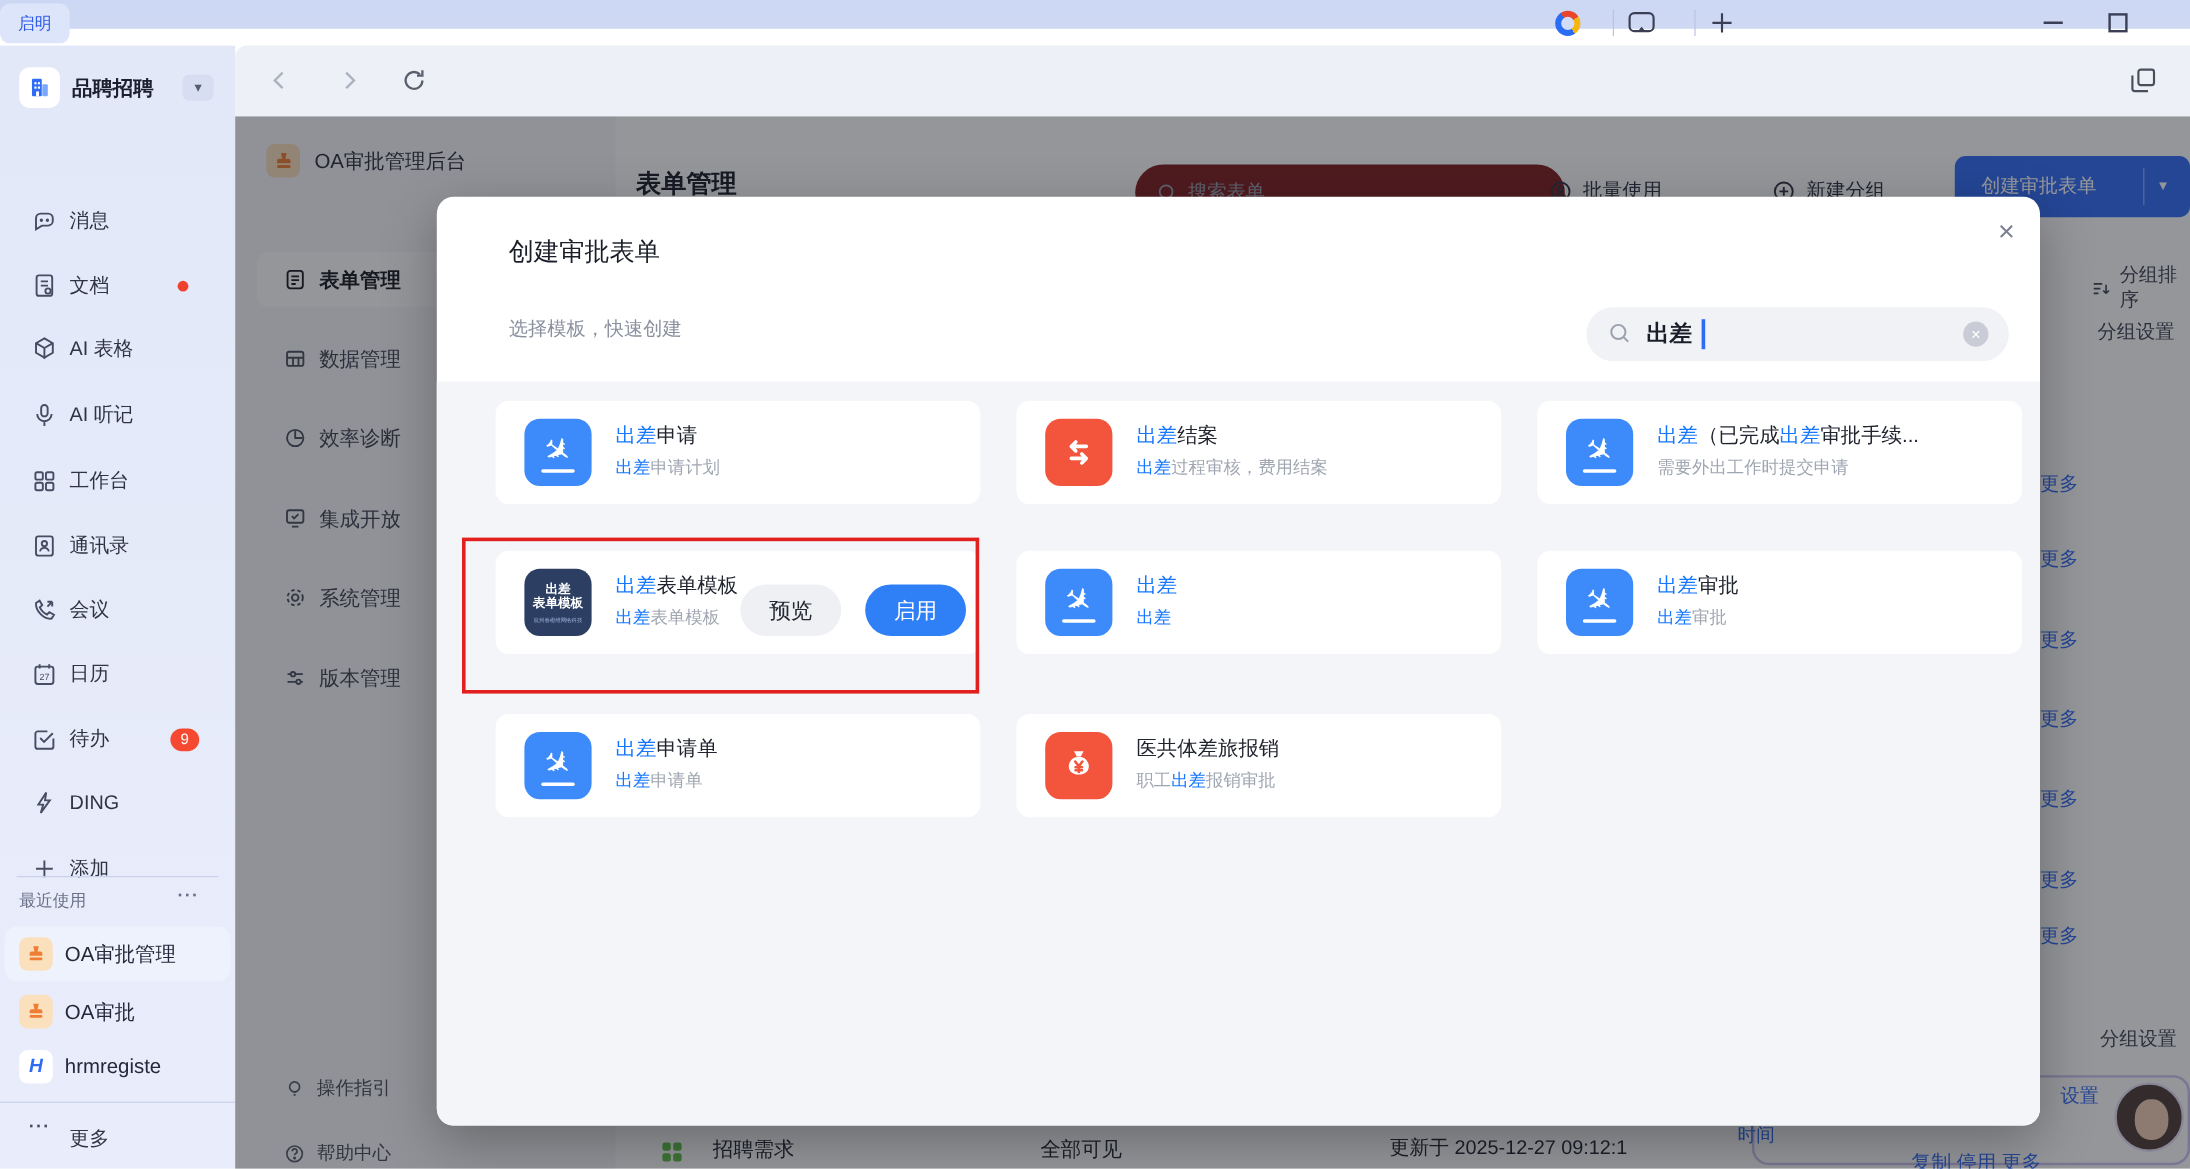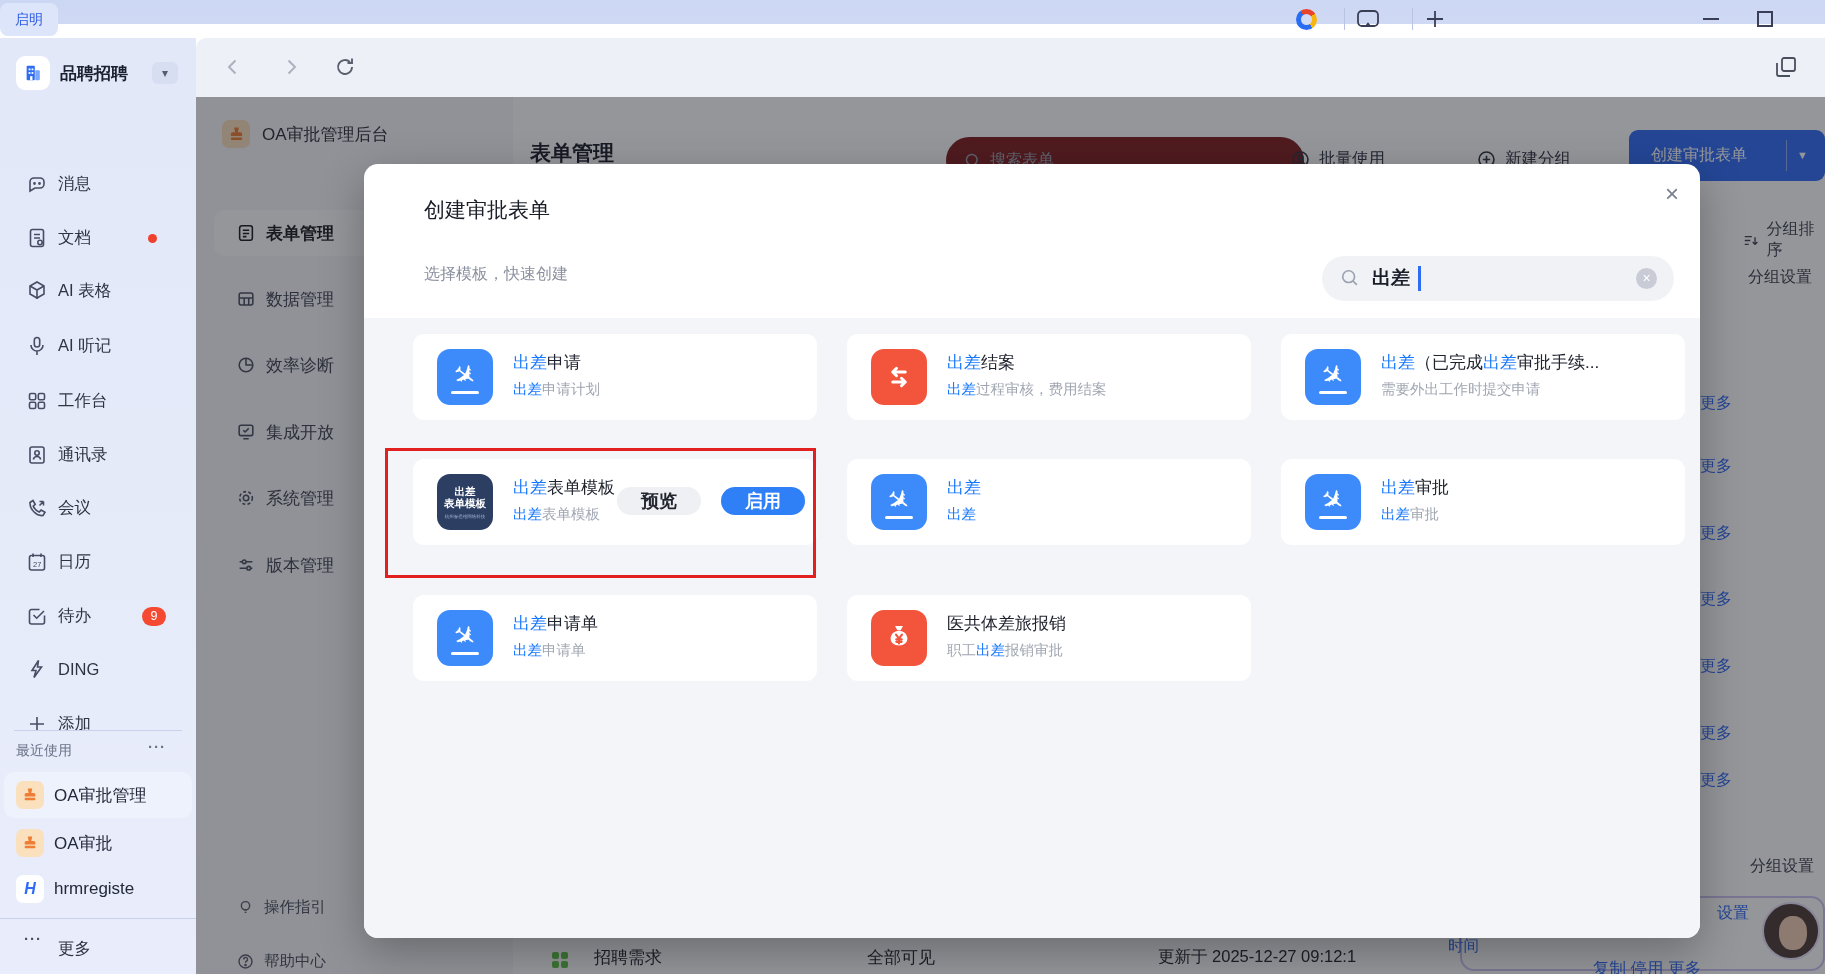--- a/index.html
+++ b/index.html
@@ -101,21 +101,21 @@
   .cicon{ position:absolute; left:24px; top:15px; width:56px; height:56px; border-radius:13px;
     display:flex; align-items:center; justify-content:center; color:#fff; }
   .cicon.blue{ background:#3d8bfb; } .cicon.red{ background:#f3543c; } .cicon.dark{ background:#2c3f63; flex-direction:column; }
   .plane{ display:inline-block; font-size:28px; transform:rotate(38deg); margin-bottom:4px; font-family:"DejaVu Sans",sans-serif;}
   .pbar{ position:absolute; left:14px; bottom:11px; width:28px; height:3.5px; border-radius:2px; background:#fff; }
   .d1{ font-size:10.5px; font-weight:bold; line-height:12px; } .d2{ font-size:10.5px; font-weight:bold; line-height:13px; }
   .d3{ font-size:4.5px; color:#9fb0d8; margin-top:4px; }
   .ct{ position:absolute; left:100px; top:17px; font-size:17px; color:#20242e; white-space:nowrap; overflow:hidden; width:290px;}
   .cd{ position:absolute; left:100px; top:46px; font-size:14.5px; color:#a0a6b1; white-space:nowrap; }
   .hl{ color:#1677ff; }
-  .pill{ position:absolute; top:28px; height:28px; border-radius:22px; font-size:18px; display:flex; align-items:center; justify-content:center;font-weight:bold; }
+  .pill{ position:absolute; top:28px; height:43px; border-radius:22px; font-size:18px; display:flex; align-items:center; justify-content:center; }
   .pv{ left:204px; width:84px; background:#eef0f4; color:#23262f; }
   .en{ left:308px; width:84px; background:#2f80f7; color:#fff; }
   .annot{ position:absolute; left:21px; top:284px; width:431px; height:130px; border:3px solid #e32020; z-index:6; }
 
   svg{ display:block; }
 </style>
 </head>
 <body>
 
 <div id="screen">

